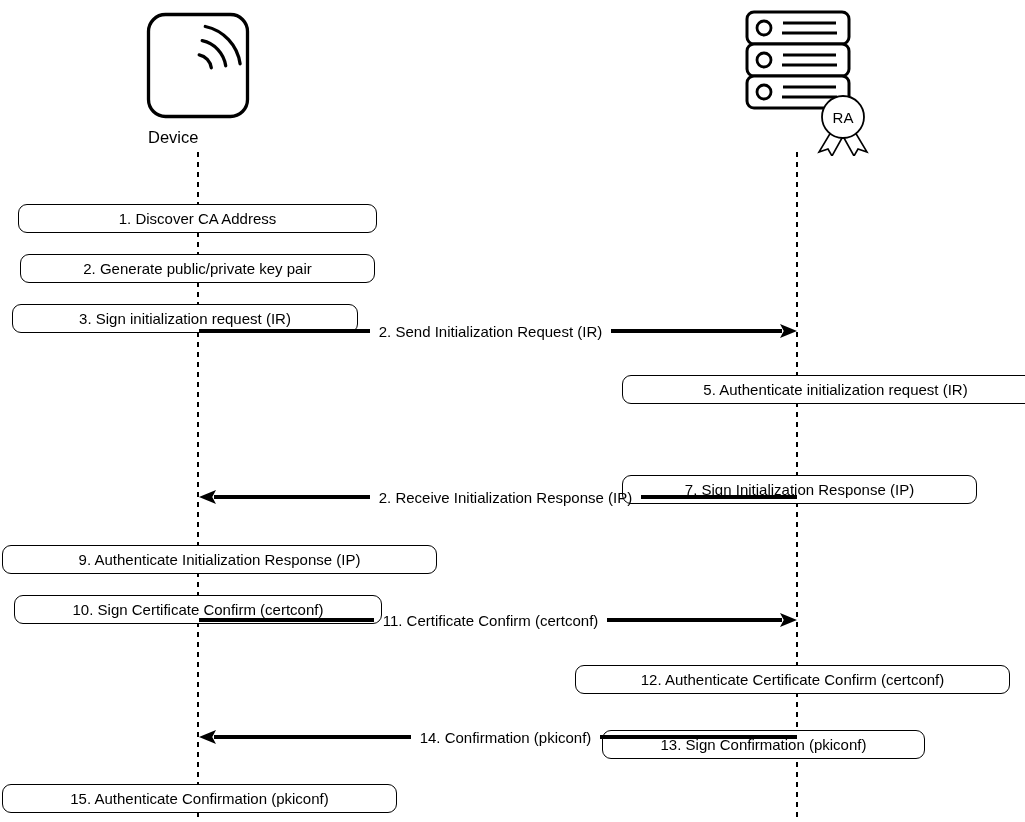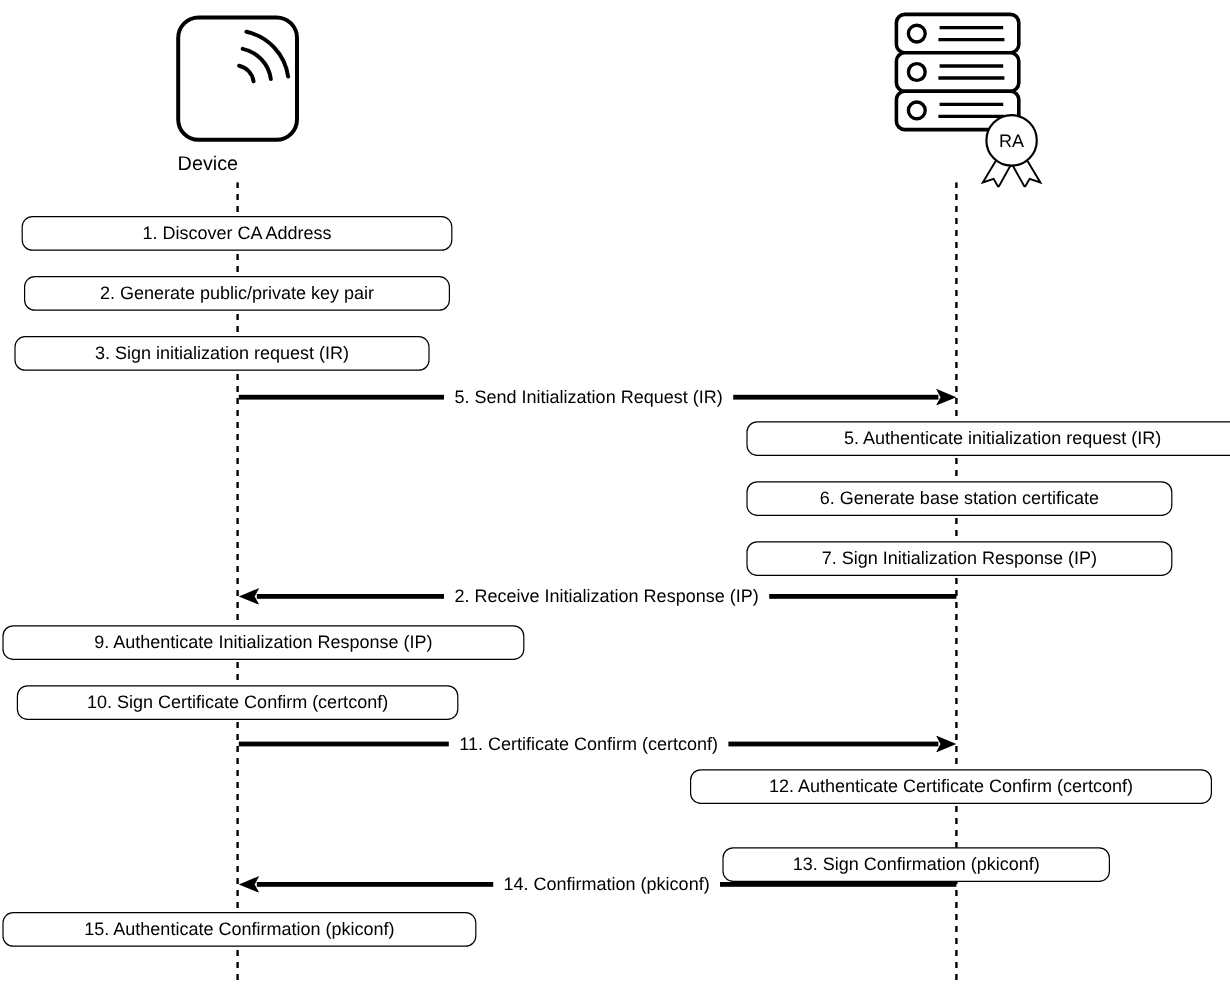--- a/index.html
+++ b/index.html
@@ -11,21 +11,21 @@
   .lifeline{
     position:absolute;top:152px;height:670px;width:1.5px;z-index:0;
     background-image:repeating-linear-gradient(to bottom,#000 0 5px,transparent 5px 10px);
   }
   .actor-label{
     position:absolute;text-align:left;font-size:16.5px;z-index:2;
   }
   .box{
     position:absolute;height:29px;background:#ffffff;border:1.7px solid #000;
     border-radius:9px;display:flex;align-items:center;justify-content:center;
-    font-size:15px;white-space:nowrap;box-sizing:border-box;z-index:2;
+    font-size:15px;white-space:nowrap;box-sizing:border-box;z-index:2;margin-top:24px;
   }
   .arrow{
     position:absolute;left:199px;width:598px;height:28px;
     display:flex;align-items:center;z-index:2;
   }
   .seg{flex:1;height:4px;background:#000;}
   .arrow-label{font-size:15px;white-space:nowrap;margin:0 9px;}
   .head-r{
     width:17px;height:14px;background:#000;flex:0 0 17px;margin-left:-2px;
     clip-path:polygon(0 0,100% 50%,0 100%,22% 50%);
@@ -75,31 +75,30 @@
       <path d="M 110 122 L 122 142 L 113 139 L 109 146 L 99 128 Z" fill="#fff" stroke="#000" stroke-width="1.6"></path>
       <circle cx="98" cy="107" r="21" fill="#fff" stroke="#000" stroke-width="1.8"></circle>
       <text x="98" y="112.5" text-anchor="middle" font-size="15" fill="#000" font-family="Liberation Sans, sans-serif">RA</text>
     </g>
   </svg>
 
   <div class="box" style="left:18px;top:180px;width:359px">1. Discover CA Address</div>
   <div class="box" style="left:20px;top:230px;width:355px">2. Generate public/private key pair</div>
   <div class="box" style="left:12px;top:280px;width:346px">3. Sign initialization request (IR)</div>
   <div class="box" style="left:622px;top:351px;width:427px">5. Authenticate initialization request (IR)</div>
-  <div class="box" style="left:622px;top:401px;width:355px">6. Generate base station certificate</div>
   <div class="box" style="left:622px;top:451px;width:355px">7. Sign Initialization Response (IP)</div>
   <div class="box" style="left:2px;top:521px;width:435px">9. Authenticate Initialization Response (IP)</div>
   <div class="box" style="left:14px;top:571px;width:368px">10. Sign Certificate Confirm (certconf)</div>
   <div class="box" style="left:575px;top:641px;width:435px">12. Authenticate Certificate Confirm (certconf)</div>
   <div class="box" style="left:602px;top:706px;width:323px">13. Sign Confirmation (pkiconf)</div>
   <div class="box" style="left:2px;top:760px;width:395px">15. Authenticate Confirmation (pkiconf)</div>
 
   <div class="arrow" style="top:317px">
     <span class="seg"></span>
-    <span class="arrow-label">5. Send Initialization Request (IR)</span>
+    <span class="arrow-label">2. Send Initialization Request (IR)</span>
     <span class="seg"></span>
     <span class="head-r"></span>
   </div>
 
   <div class="arrow" style="top:483px">
     <span class="head-l"></span>
     <span class="seg"></span>
     <span class="arrow-label">2. Receive Initialization Response (IP)</span>
     <span class="seg"></span>
   </div>

